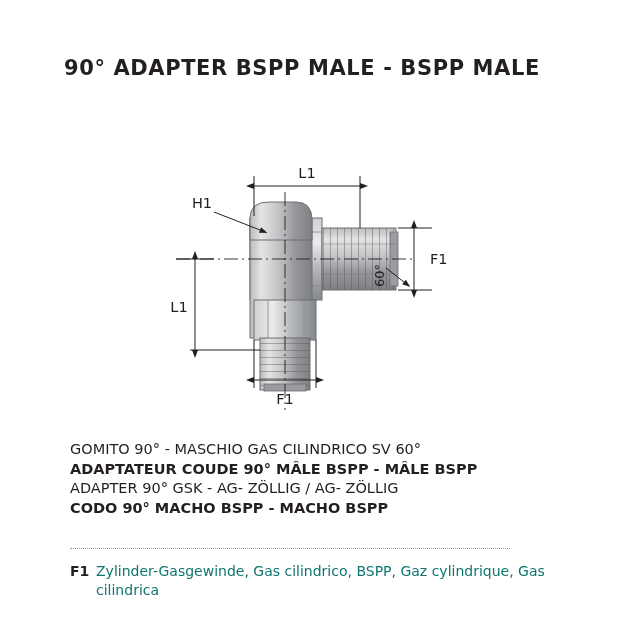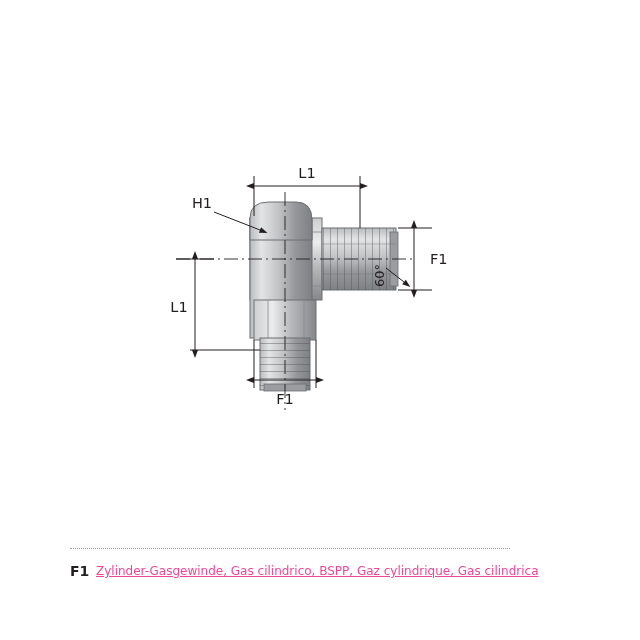--- a/index.html
+++ b/index.html
@@ -81,31 +81,31 @@
     align-items: flex-start;
   }
   .footnote-key {
     font-size: 14px;
     font-weight: bold;
     width: 26px;
     flex: 0 0 26px;
     line-height: 19px;
   }
   .footnote-text {
-    font-size: 12px;
+    font-size: 14px;
     line-height: 19px;
-    color: #ec4899;
-    text-decoration: underline;
+    color: #0f766e;
   }
 </style>
 </head>
 <body>
 
 <div class="page">
 
+  <div class="title">90° ADAPTER BSPP MALE - BSPP MALE</div>
 
   <div class="drawing">
     <svg width="520" height="290" viewBox="0 0 520 290" xmlns="http://www.w3.org/2000/svg">
       <defs>
         <linearGradient id="gradHoriz" x1="0" y1="0" x2="0" y2="1">
           <stop offset="0%" stop-color="#b9bbbd"></stop>
           <stop offset="18%" stop-color="#e3e4e5"></stop>
           <stop offset="45%" stop-color="#c3c5c7"></stop>
           <stop offset="70%" stop-color="#96989b"></stop>
           <stop offset="100%" stop-color="#7e8083"></stop>
@@ -213,20 +213,26 @@
       </g>
       <text x="366" y="124" text-anchor="start" font-family="DejaVu Sans, sans-serif" font-size="14.5" fill="#231f20">F1</text>
 
       <g stroke="#231f20" stroke-width="1" fill="none">
         <line x1="322" y1="128" x2="340" y2="142" marker-end="url(#arrowEnd)"></line>
       </g>
       <text x="320" y="124" text-anchor="end" font-family="DejaVu Sans, sans-serif" font-size="13" fill="#231f20" transform="rotate(-90 320 124)">60°</text>
     </svg>
   </div>
 
+  <div class="descriptions">
+    <div class="desc-line">GOMITO 90° - MASCHIO GAS CILINDRICO SV 60°</div>
+    <div class="desc-line bold">ADAPTATEUR COUDE 90° MÂLE BSPP - MÂLE BSPP</div>
+    <div class="desc-line">ADAPTER 90° GSK - AG- ZÖLLIG / AG- ZÖLLIG</div>
+    <div class="desc-line bold">CODO 90° MACHO BSPP - MACHO BSPP</div>
+  </div>
 
   <div class="separator"></div>
 
   <div class="footnote">
     <div class="footnote-key">F1</div>
     <div class="footnote-text">Zylinder-Gasgewinde, Gas cilindrico, BSPP, Gaz cylindrique, Gas cilindrica</div>
   </div>
 
 </div>
 

